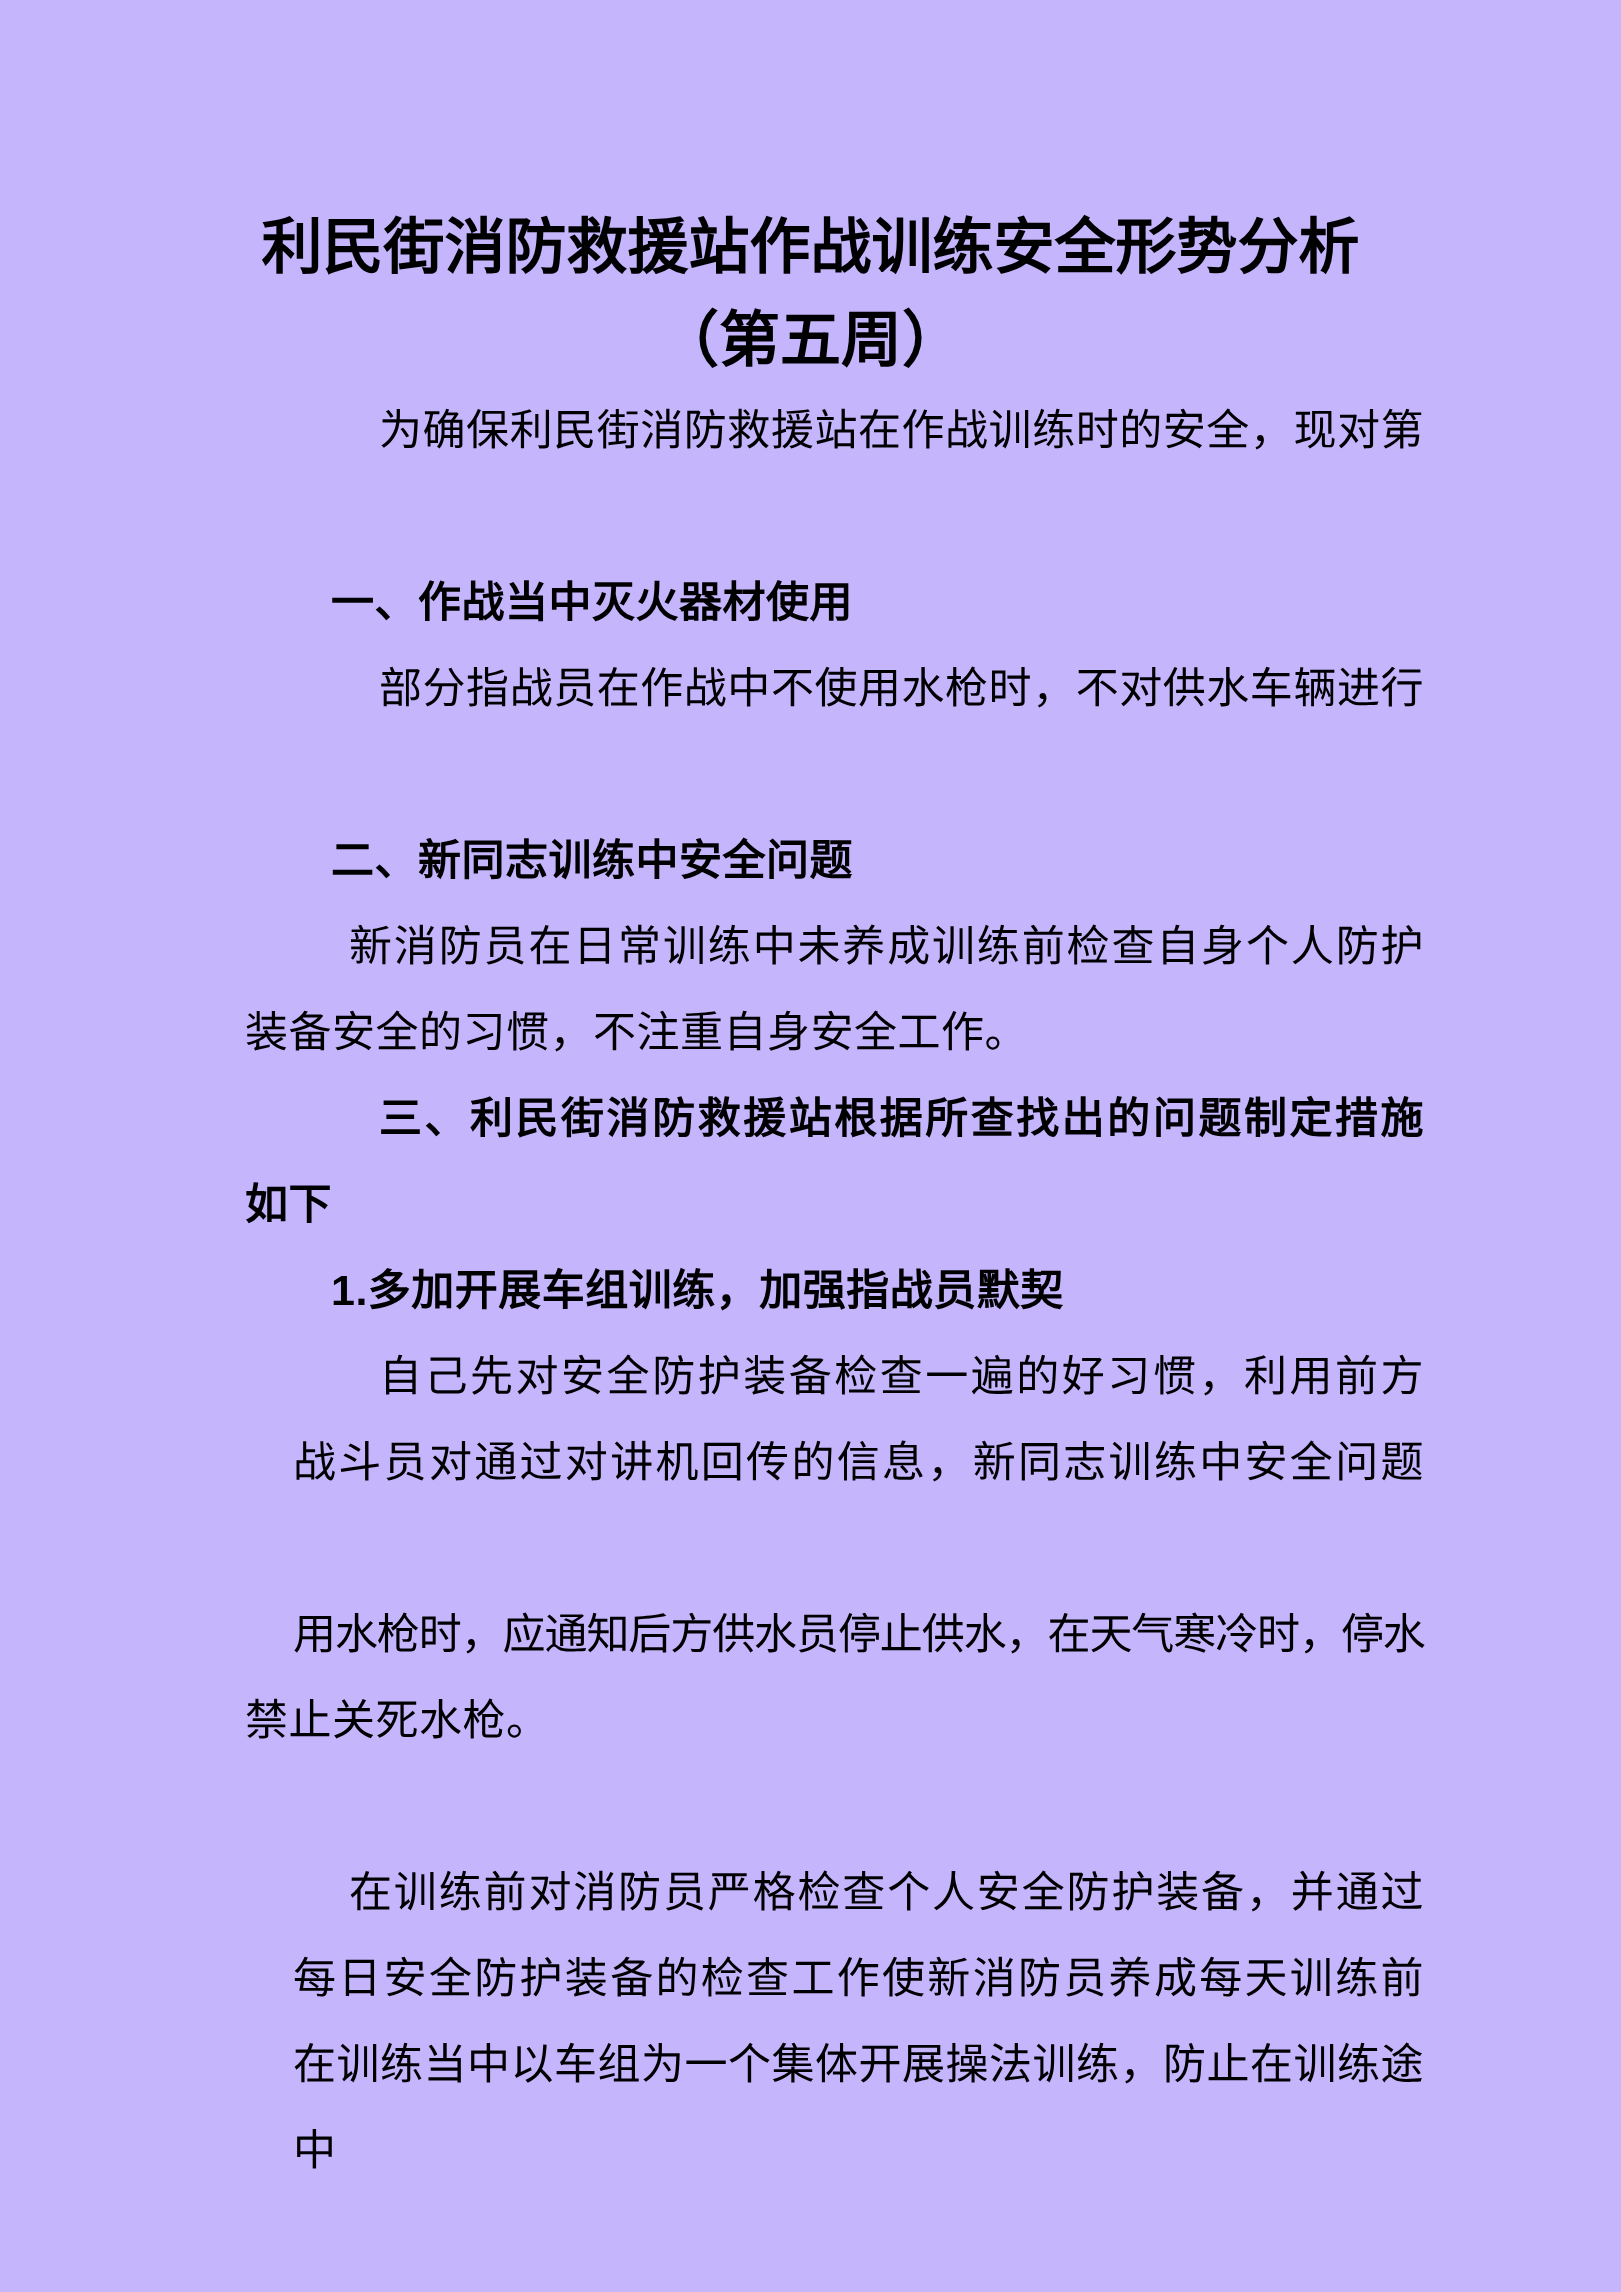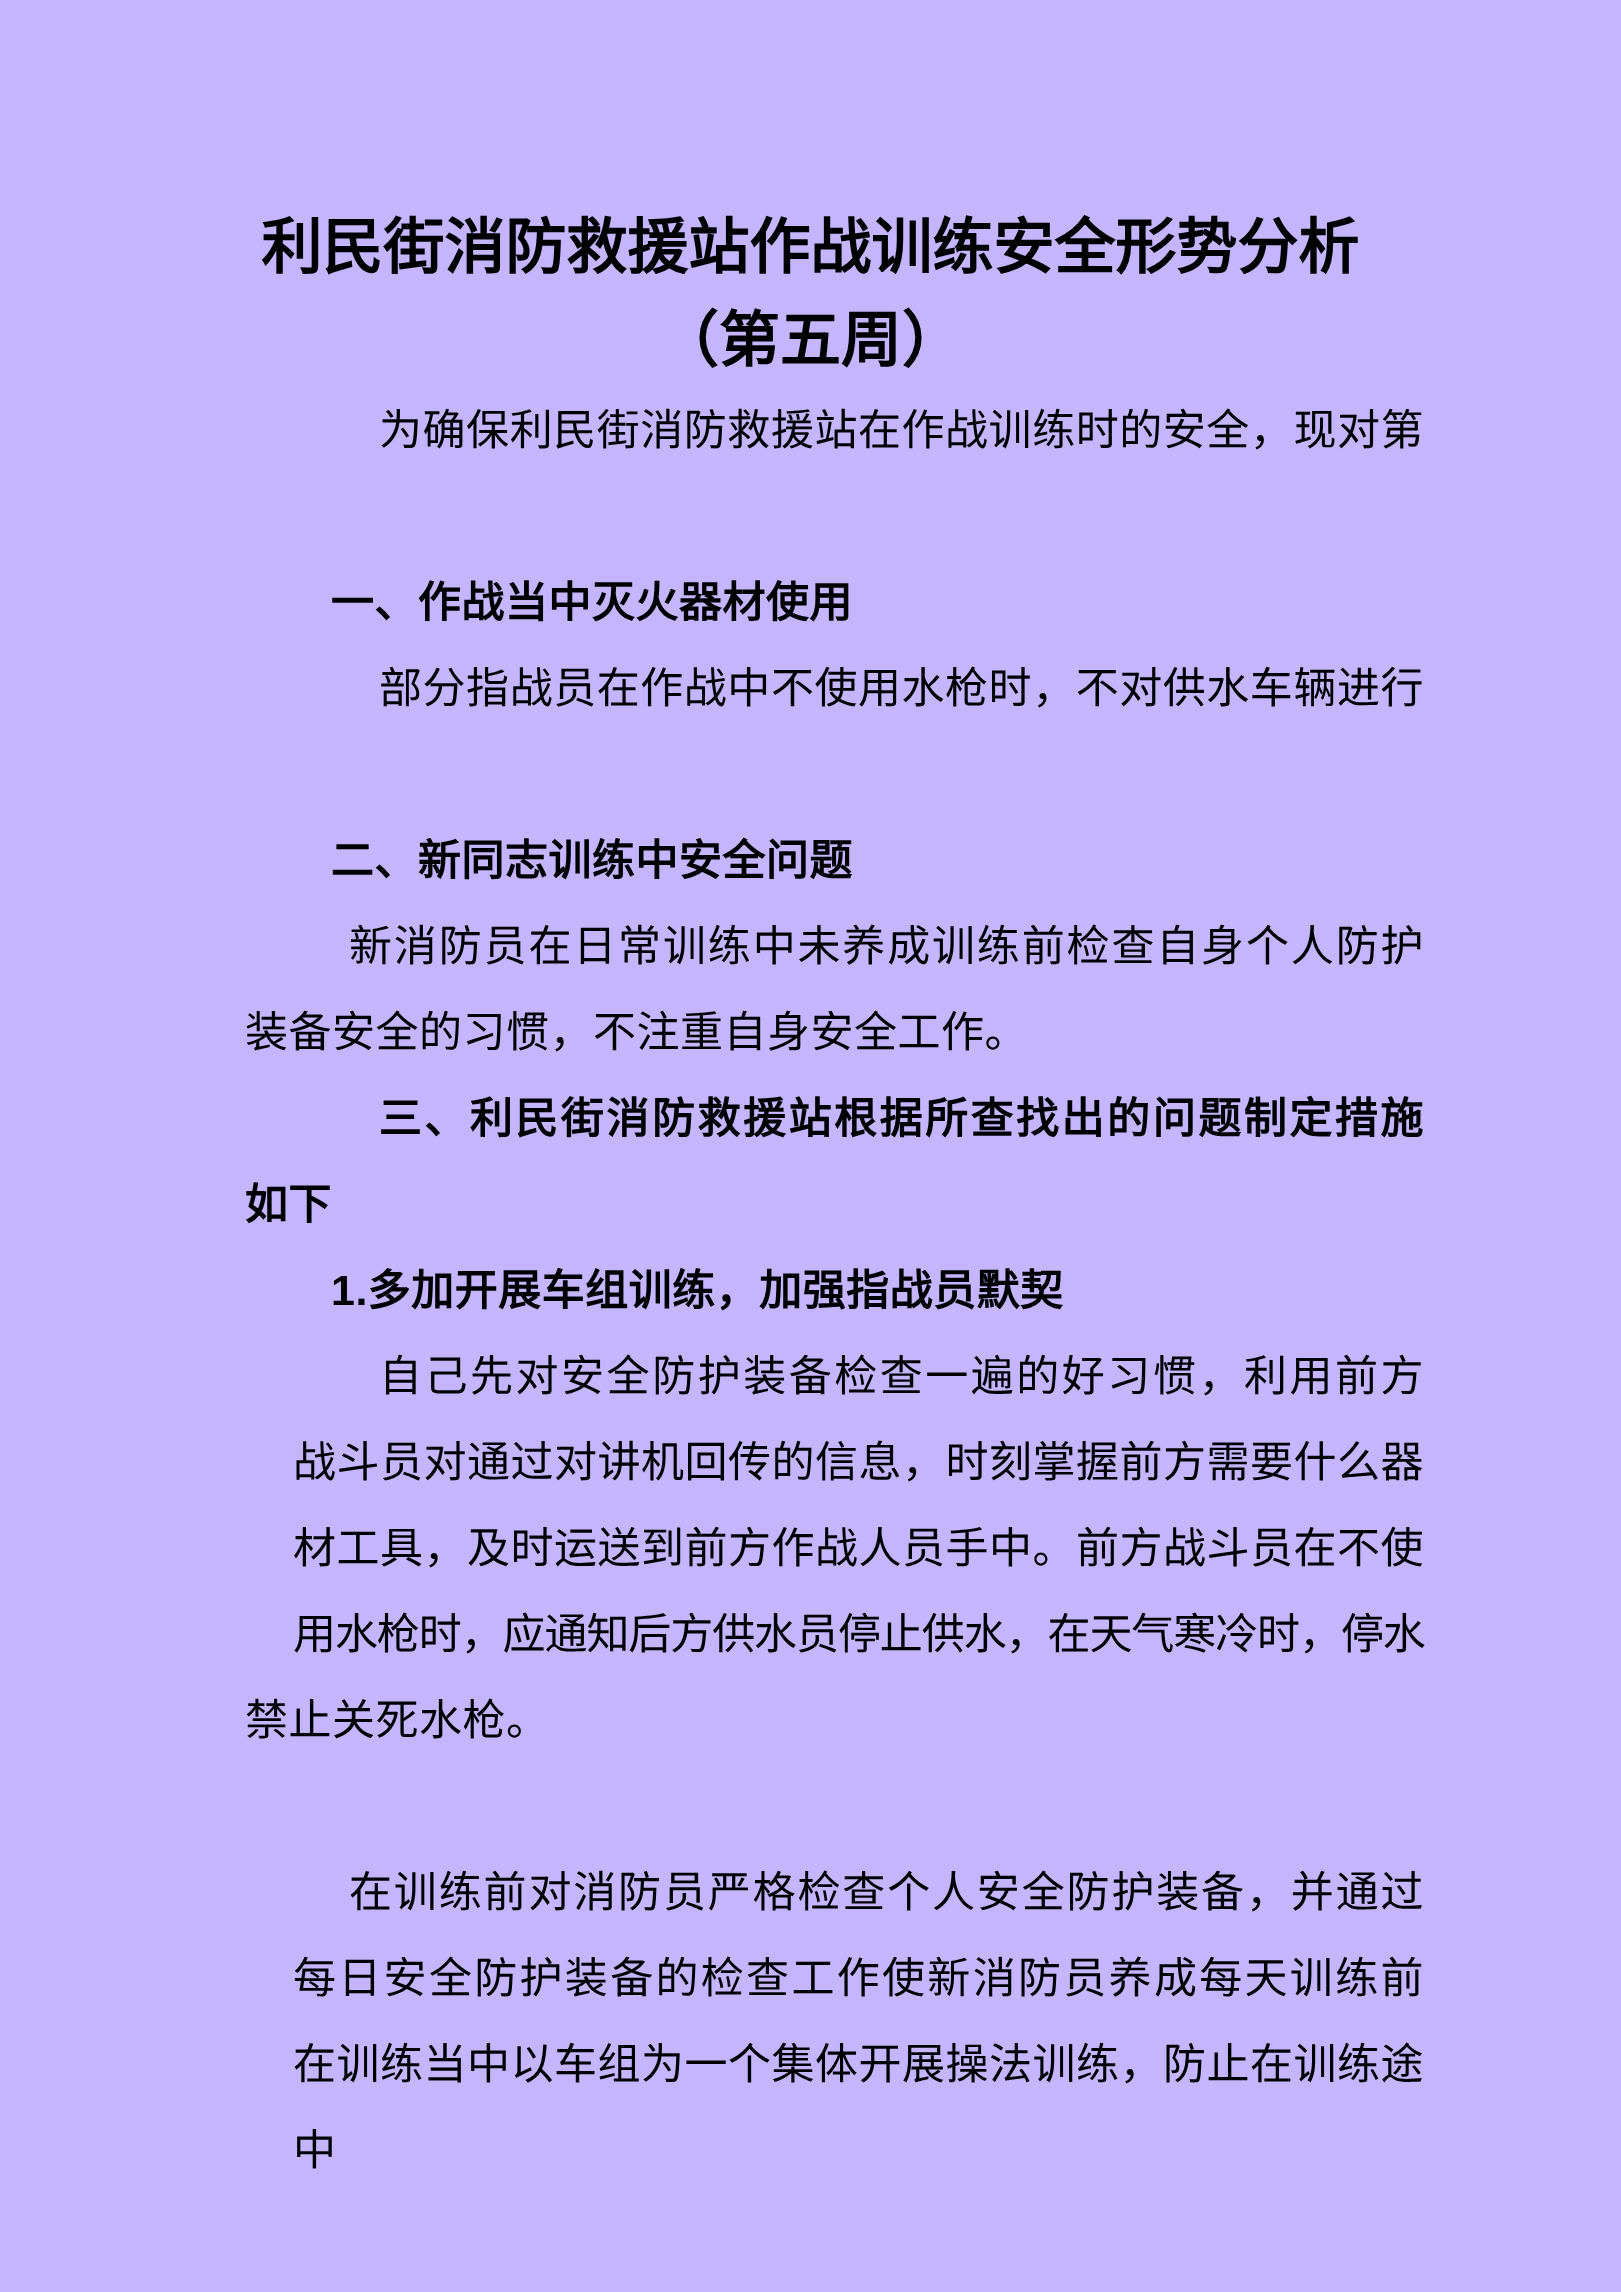--- a/index.html
+++ b/index.html
@@ -65,22 +65,21 @@
   <div class="line i2 fill" style="--i:0">为确保利民街消防救援站在作战训练时的安全，现对第</div>
   <div class="line b i2" style="--i:2">一、作战当中灭火器材使用</div>
   <div class="line i2 fill" style="--i:3">部分指战员在作战中不使用水枪时，不对供水车辆进行</div>
   <div class="line b i2" style="--i:5">二、新同志训练中安全问题</div>
   <div class="line i13 fill" style="--i:6">新消防员在日常训练中未养成训练前检查自身个人防护</div>
   <div class="line" style="--i:7">装备安全的习惯，不注重自身安全工作。</div>
   <div class="line b i2 fill" style="--i:8">三、利民街消防救援站根据所查找出的问题制定措施</div>
   <div class="line b" style="--i:9">如下</div>
   <div class="line b i2" style="--i:10">1.多加开展车组训练，加强指战员默契</div>
   <div class="line i2 fill" style="--i:11">自己先对安全防护装备检查一遍的好习惯，利用前方</div>
-  <div class="line fill" style="--i:12">战斗员对通过对讲机回传的信息，时刻掌握前方需要什么器</div>
-  <div class="line fill" style="--i:13">材工具，及时运送到前方作战人员手中。前方战斗员在不使</div>
+  <div class="line fill" style="--i:12">战斗员对通过对讲机回传的信息，新同志训练中安全问题</div>
   <div class="line fill tight" style="--i:14">用水枪时，应通知后方供水员停止供水，在天气寒冷时，停水</div>
   <div class="line" style="--i:15">禁止关死水枪。</div>
   <div class="line i13 fill" style="--i:17">在训练前对消防员严格检查个人安全防护装备，并通过</div>
   <div class="line fill" style="--i:18">每日安全防护装备的检查工作使新消防员养成每天训练前</div>
   <div class="line fill" style="--i:19">在训练当中以车组为一个集体开展操法训练，防止在训练途中</div>
 
 </div>
 
 
 </body></html>

